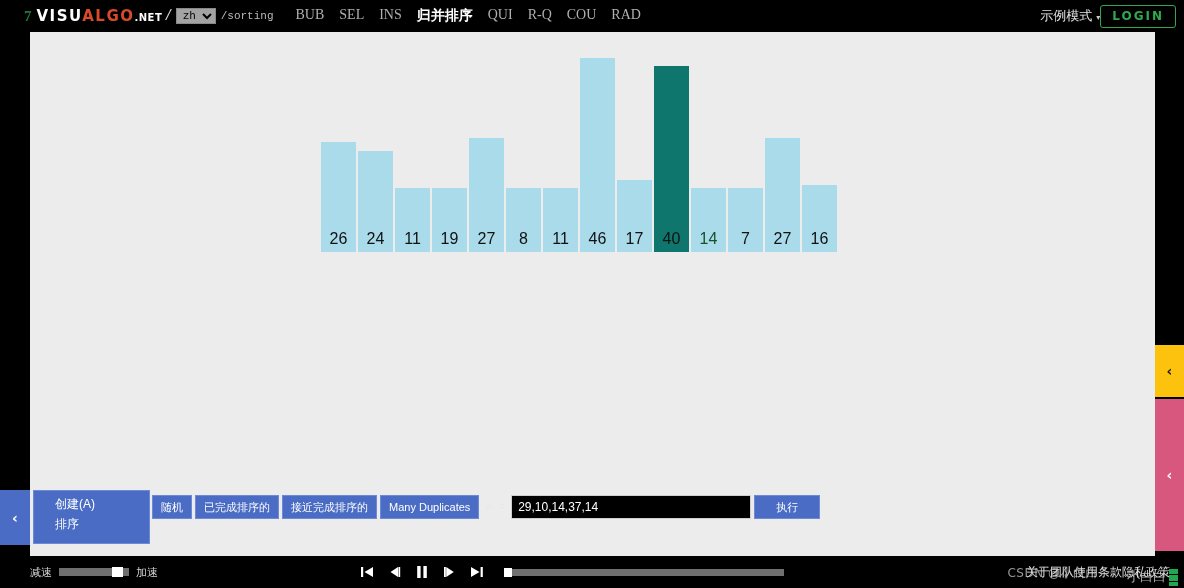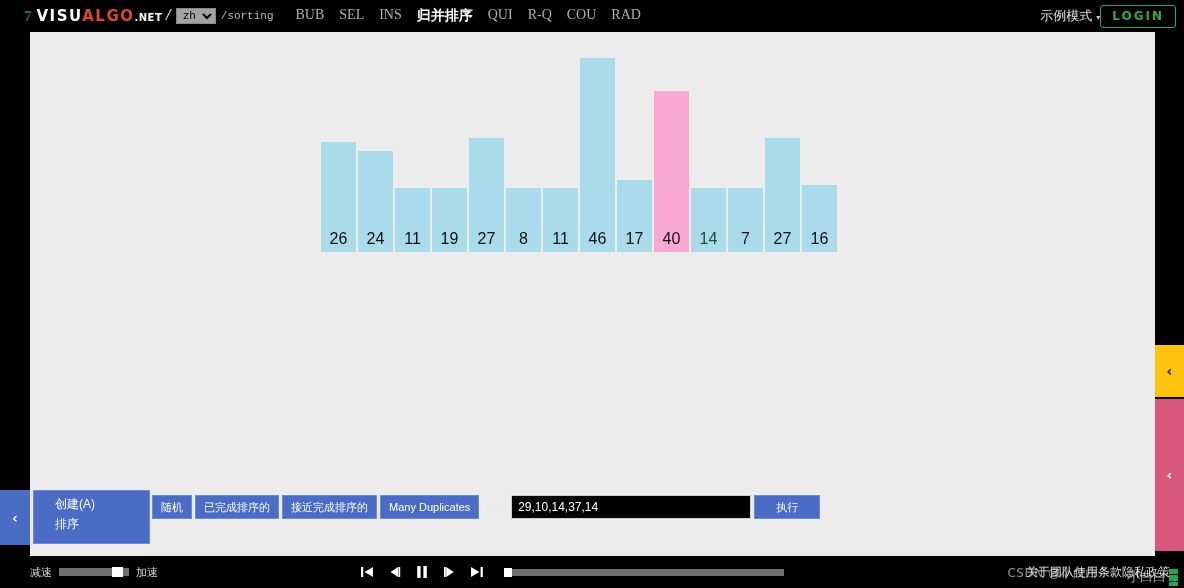--- a/index.html
+++ b/index.html
@@ -245,21 +245,21 @@
         </div>
         <div class="bar" style="height: 64px; background: rgb(169, 219, 234);">
           <span class="bar-label" style="color: rgb(17, 17, 17);">11</span>
         </div>
         <div class="bar" style="height: 194px; background: rgb(169, 219, 234); text-align: center;">
           <span class="bar-label" style="color: rgb(17, 17, 17);">46</span>
         </div>
         <div class="bar" style="height: 72px; background: rgb(169, 219, 234);">
           <span class="bar-label" style="color: rgb(17, 17, 17);">17</span>
         </div>
-        <div class="bar" style="height: 161px; background: #f9a8d4;">
+        <div class="bar" style="height: 186px; background: #0f766e;">
           <span class="bar-label" style="color: rgb(17, 17, 17);">40</span>
         </div>
         <div class="bar" style="height: 64px; background: rgb(169, 219, 234);">
           <span class="bar-label" style="color: #14532d;">14</span>
         </div>
         <div class="bar" style="height: 64px; background: rgb(169, 219, 234);">
           <span class="bar-label" style="color: rgb(17, 17, 17);">7</span>
         </div>
         <div class="bar" style="height: 114px; background: rgb(169, 219, 234);">
           <span class="bar-label" style="color: rgb(17, 17, 17);">27</span>

